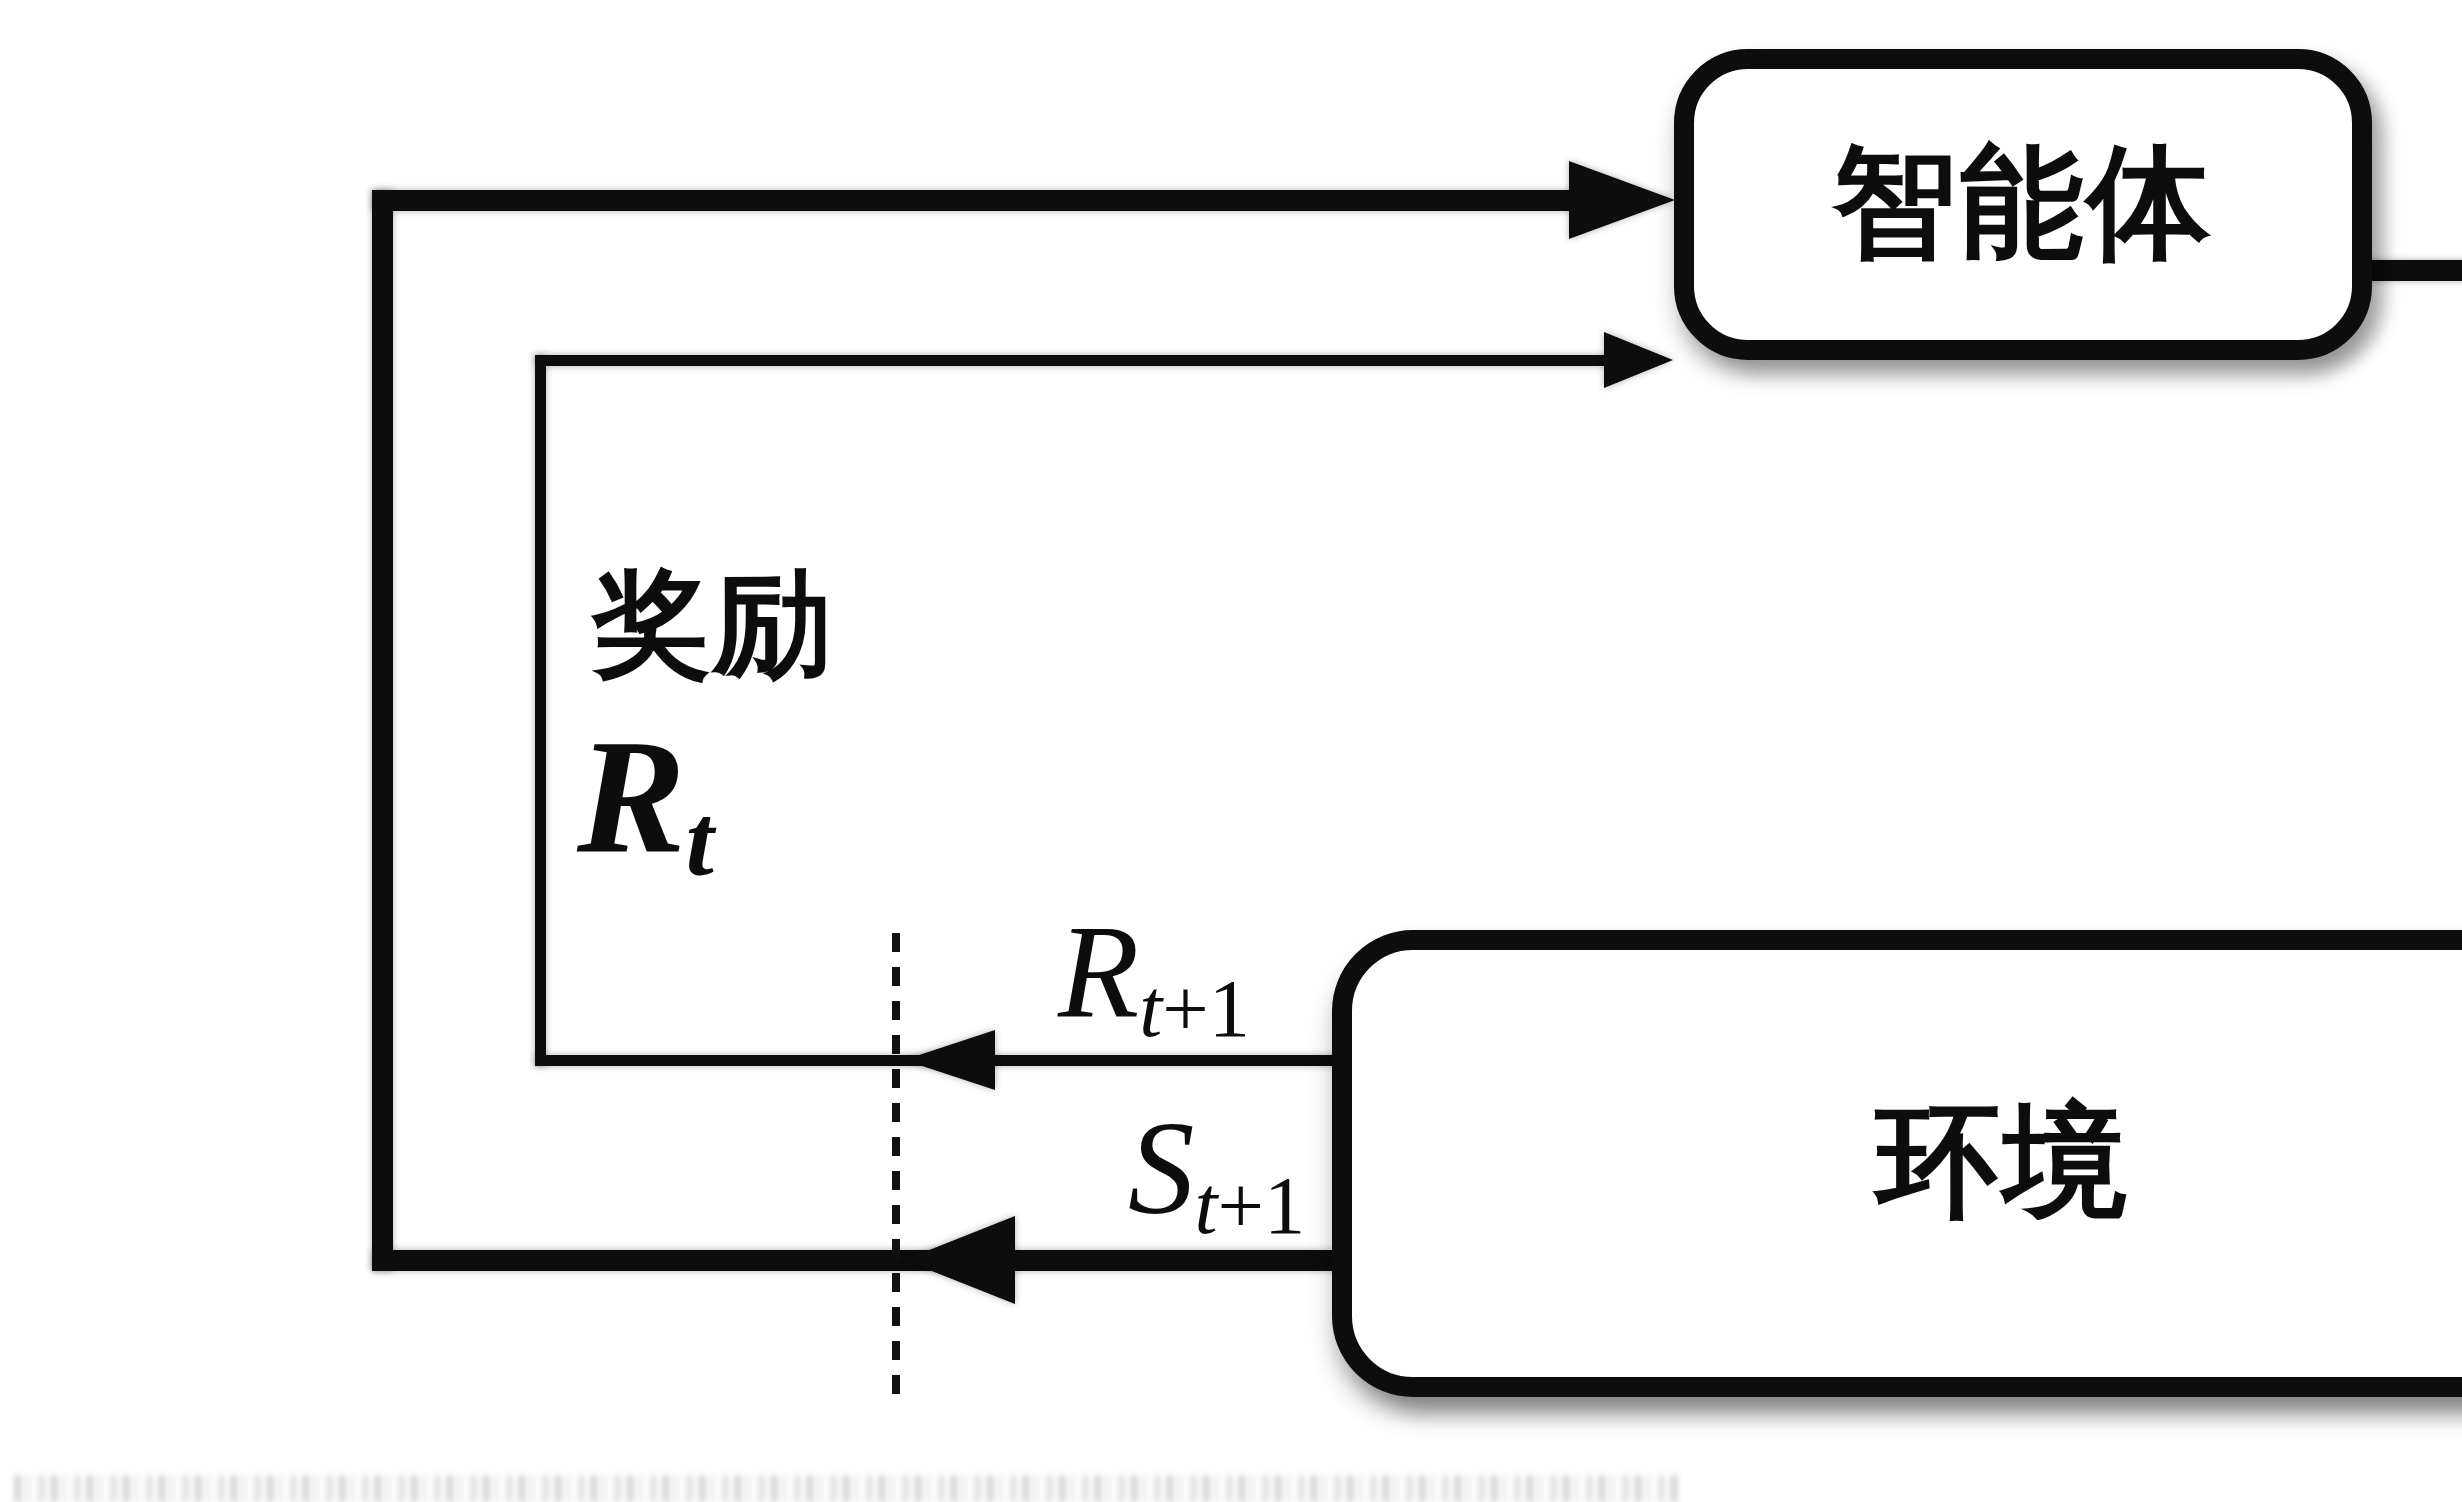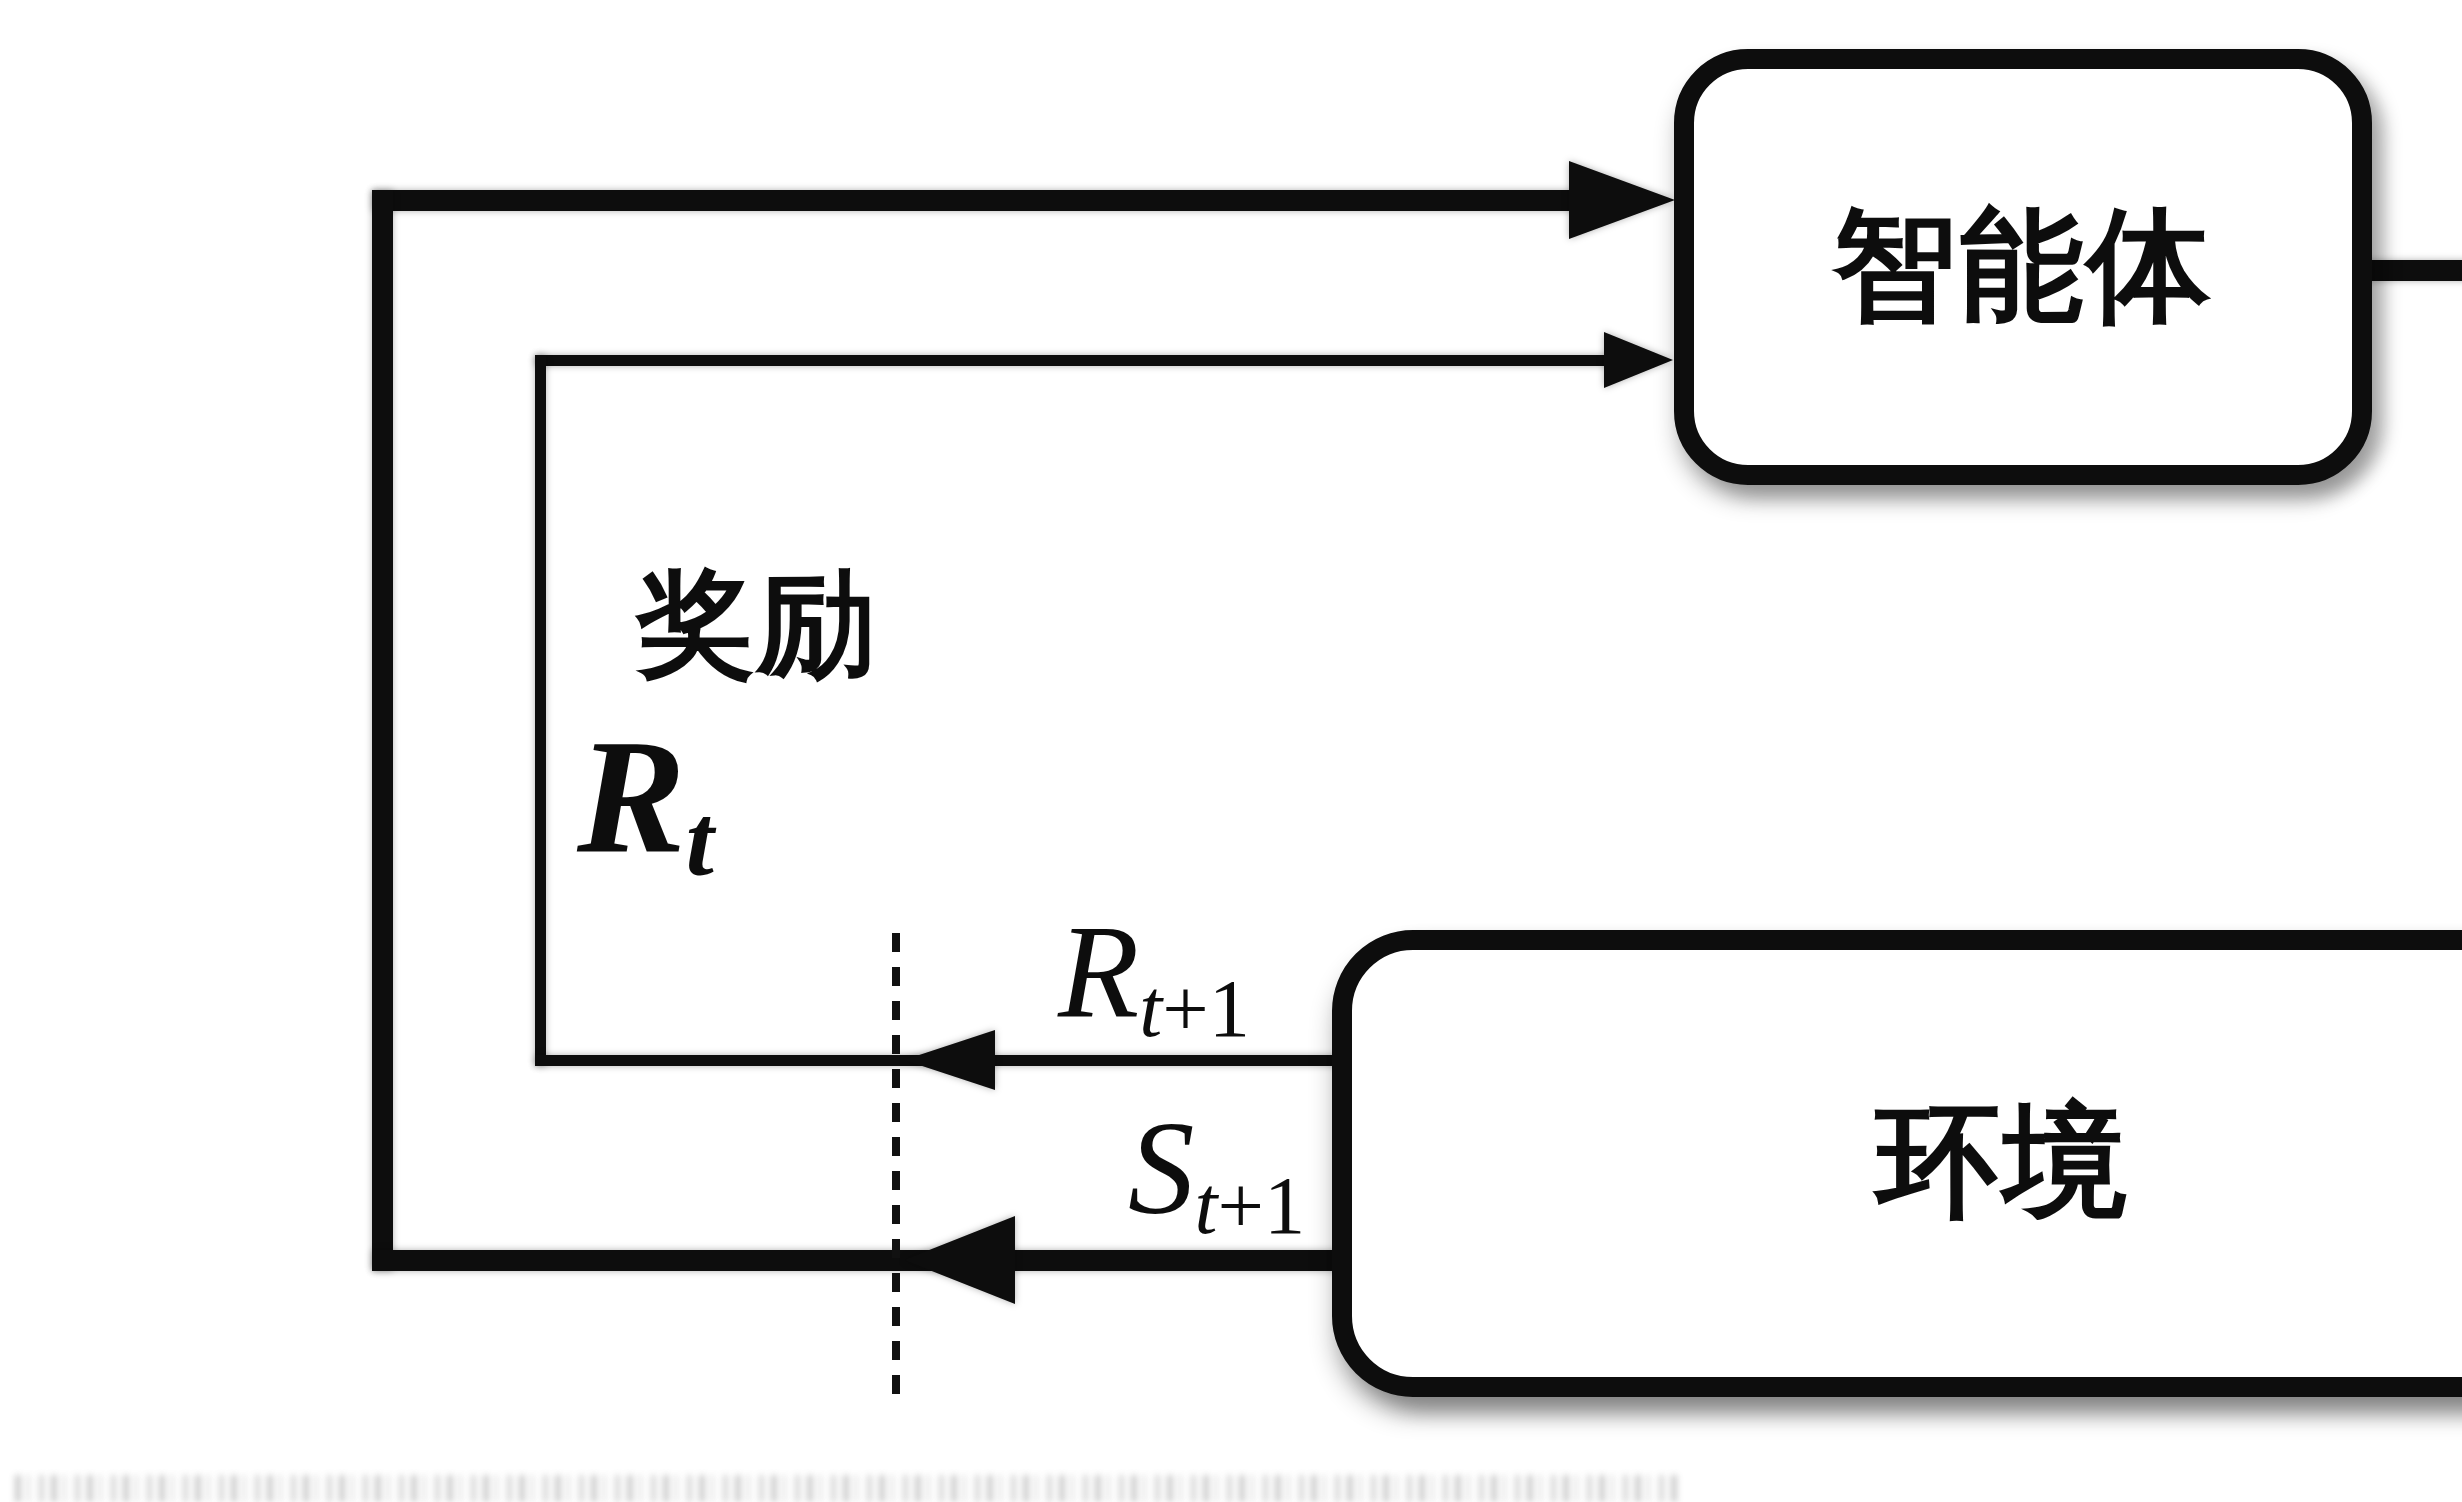--- a/index.html
+++ b/index.html
@@ -28,21 +28,21 @@
     display: flex;
     align-items: center;
     justify-content: center;
     font-weight: 700;
     font-size: 124px;
     letter-spacing: 3px;
     box-sizing: border-box;
   }
   #agent-box {
     left: 1674px; top: 49px;
-    width: 698px; height: 436px;
+    width: 698px; height: 311px;
     border-radius: 74px;
     box-shadow: 12.8px 11.8px 16.7px rgba(0,0,0,0.28), 0 16.7px 21.7px rgba(0,0,0,0.20);
   }
   #env-box {
     left: 1332px; top: 930px;
     width: 1342px; height: 467px;
     border-radius: 81px;
     box-shadow: 14.8px 13.8px 18.7px rgba(0,0,0,0.32), 0 18.7px 23.6px rgba(0,0,0,0.24);
   }
 
@@ -89,21 +89,21 @@
   
   .cjk-label {
     position: absolute;
     font-weight: 700;
     font-size: 118px;
     line-height: 1;
     letter-spacing: 2px;
     white-space: nowrap;
   }
   #state-caption  { left: 98px;  top: 542px; }
-  #reward-caption { left: 637px; top: 566px; }
+  #reward-caption { left: 593px; top: 566px; }
 
   .math {
     position: absolute;
     font-style: italic;
     line-height: 1;
     white-space: nowrap;
   }
   .math-big { font-size: 163px; font-weight: 700; }
   .math-sm  { font-size: 133px; font-weight: 400; }
   .sub {

